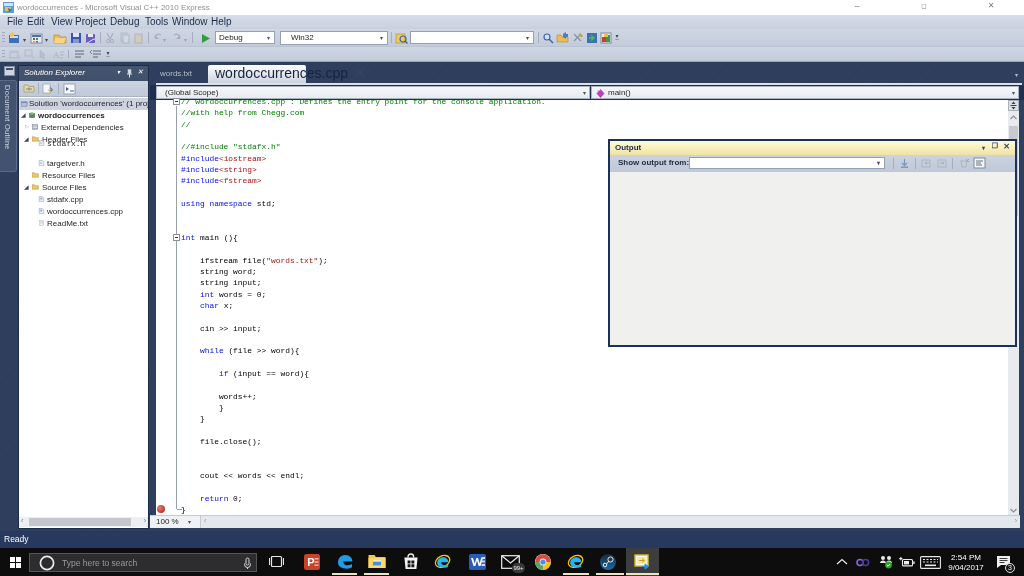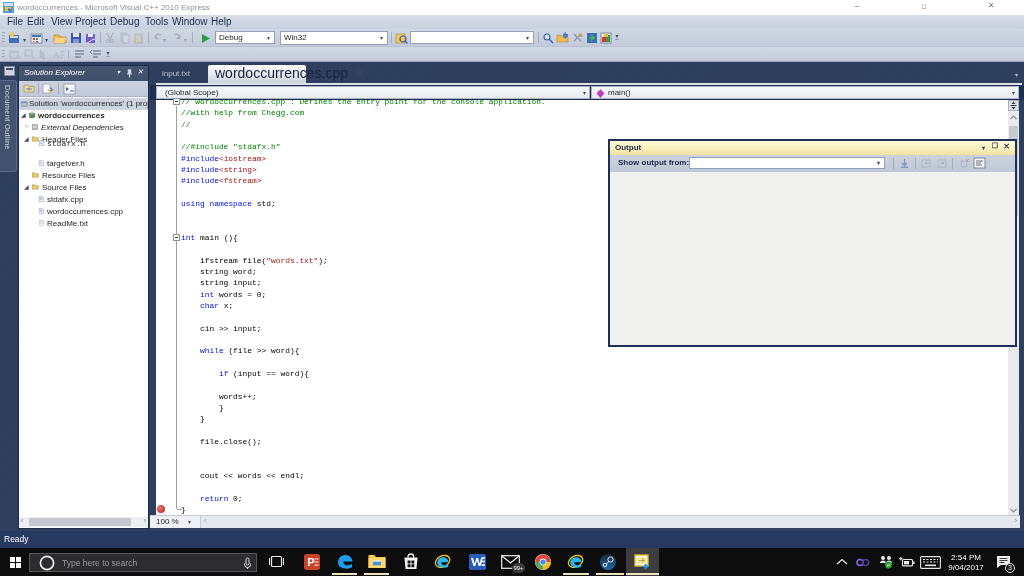--- a/index.html
+++ b/index.html
@@ -162,21 +162,21 @@
  <svg class="abs" style="left:171px;top:3px" width="12" height="12" viewBox="0 0 12 12" opacity="0.55">
         <path d="M3 3c3-2 6 0 6 3" stroke="#8a93a5" stroke-width="1.4" fill="none"></path>
         <path d="M9 3v4H5z" fill="#8a93a5"></path>
       </svg>
  <div class="abs" style="left:184px;top:7px;font-size:6px;color:#9aa3b2">▾</div>
  <div class="tsep" style="left:192px"></div>
  <svg class="abs" style="left:200px;top:4px" width="11" height="11" viewBox="0 0 11 11">
         <path d="M2 1l8 4.5L2 10z" fill="#2e9e3c"></path>
       </svg>
  <div class="combo" style="left:215px;top:2px;width:60px;height:13px;line-height:11px;padding-left:3px;">Debug<span class="arr">▾</span></div>
- <div class="combo" style="left:280px;top:2px;width:108px;height:14px;line-height:11px;padding-left:3px;">Win32<span class="arr">▾</span></div>
+ <div class="combo" style="left:280px;top:2px;width:108px;height:14px;line-height:11px;padding-left:10px;">Win32<span class="arr">▾</span></div>
  <div class="tsep" style="left:391px"></div>
  <svg class="abs" style="left:395px;top:3px" width="13" height="12" viewBox="0 0 13 12">
         <rect x="1" y="2" width="9" height="9" fill="#f0c860" stroke="#a98a2c" stroke-width="0.6"></rect>
         <circle cx="8" cy="7" r="3" fill="none" stroke="#3a62a8" stroke-width="1.2"></circle>
         <path d="M10 9l2.5 2.5" stroke="#3a62a8" stroke-width="1.4"></path>
       </svg>
  <div class="combo" style="left:410px;top:2px;width:124px;height:13px;">&nbsp;<span class="arr">▾</span></div>
  <div class="tsep" style="left:538px"></div>
  <svg class="abs" style="left:542px;top:3px" width="12" height="12" viewBox="0 0 12 12">
         <circle cx="5" cy="5" r="3" fill="#cfe0f2" stroke="#3a62a8" stroke-width="1.1"></circle>
@@ -278,21 +278,21 @@
    <span style="position:absolute;left:10px;top:1px">Solution 'wordoccurrences' (1 proje</span>
  </div>
  <div class="row" style="top:44px;">
    <span style="position:absolute;left:2px;top:1px;font-size:6px;color:#3a465e">◢</span>
    <svg class="ticon" style="left:10px;top:2px" width="8" height="8" viewBox="0 0 8 8">
           <rect x="0" y="2" width="7" height="5.5" fill="#5a8a5a" stroke="#2c4c2c" stroke-width="0.5"></rect>
           <rect x="1" y="0.5" width="4" height="3" fill="#88b888"></rect>
         </svg>
    <span style="position:absolute;left:19px;top:1px;font-weight:bold">wordoccurrences</span>
  </div>
- <div class="row" style="top:56px;font-style:italic;">
+ <div class="row" style="top:56px;">
    <span style="position:absolute;left:6px;top:1px;font-size:5px;color:#8a93a5">▷</span>
    <svg class="ticon" style="left:13px;top:2px" width="8" height="8" viewBox="0 0 8 8">
           <rect x="0" y="1" width="7" height="6" fill="#aab2c0" stroke="#5a6478" stroke-width="0.5"></rect>
           <rect x="1" y="2.2" width="5" height="1" fill="#e8ecf2"></rect>
           <rect x="1" y="4.2" width="5" height="1" fill="#e8ecf2"></rect>
         </svg>
    <span style="position:absolute;left:22px;top:1px">External Dependencies</span>
  </div>
  <div class="row" style="top:68px;">
    <span style="position:absolute;left:5px;top:1px;font-size:6px;color:#3a465e">◢</span>
@@ -350,21 +350,21 @@
    <span style="position:absolute;left:28px;top:1px">ReadMe.txt</span>
  </div>
  <div class="sehsb">
    <span style="position:absolute;left:2px;top:0px;font-size:7px;color:#6a7486">‹</span>
    <div style="position:absolute;left:10px;top:1px;width:102px;height:8px;background:#c3c6cc"></div>
    <span style="position:absolute;right:2px;top:0px;font-size:7px;color:#6a7486">›</span>
  </div>
 </div>
 
 <div class="tabstrip">
- <div class="tabinactive">input.txt</div>
+ <div class="tabinactive">words.txt</div>
  <div class="tabactive"><span style="margin-left:7px">wordoccurrences.cpp</span><span style="margin-left:6px;color:#3a4660">✕</span></div>
  <div style="position:absolute;right:6px;top:8px;font-size:6px;color:#b6bdca">▾</div>
 </div>
 <div class="tabunder"></div>
 <div class="navbar">
  <div class="navcombo" style="left:6px;width:434px;">
    <span style="position:absolute;left:8px;top:1px">(Global Scope)</span>
    <span style="position:absolute;right:3px;top:2px;font-size:6px;color:#44506a">▾</span>
  </div>
  <div class="navcombo" style="left:441px;width:428px;">

